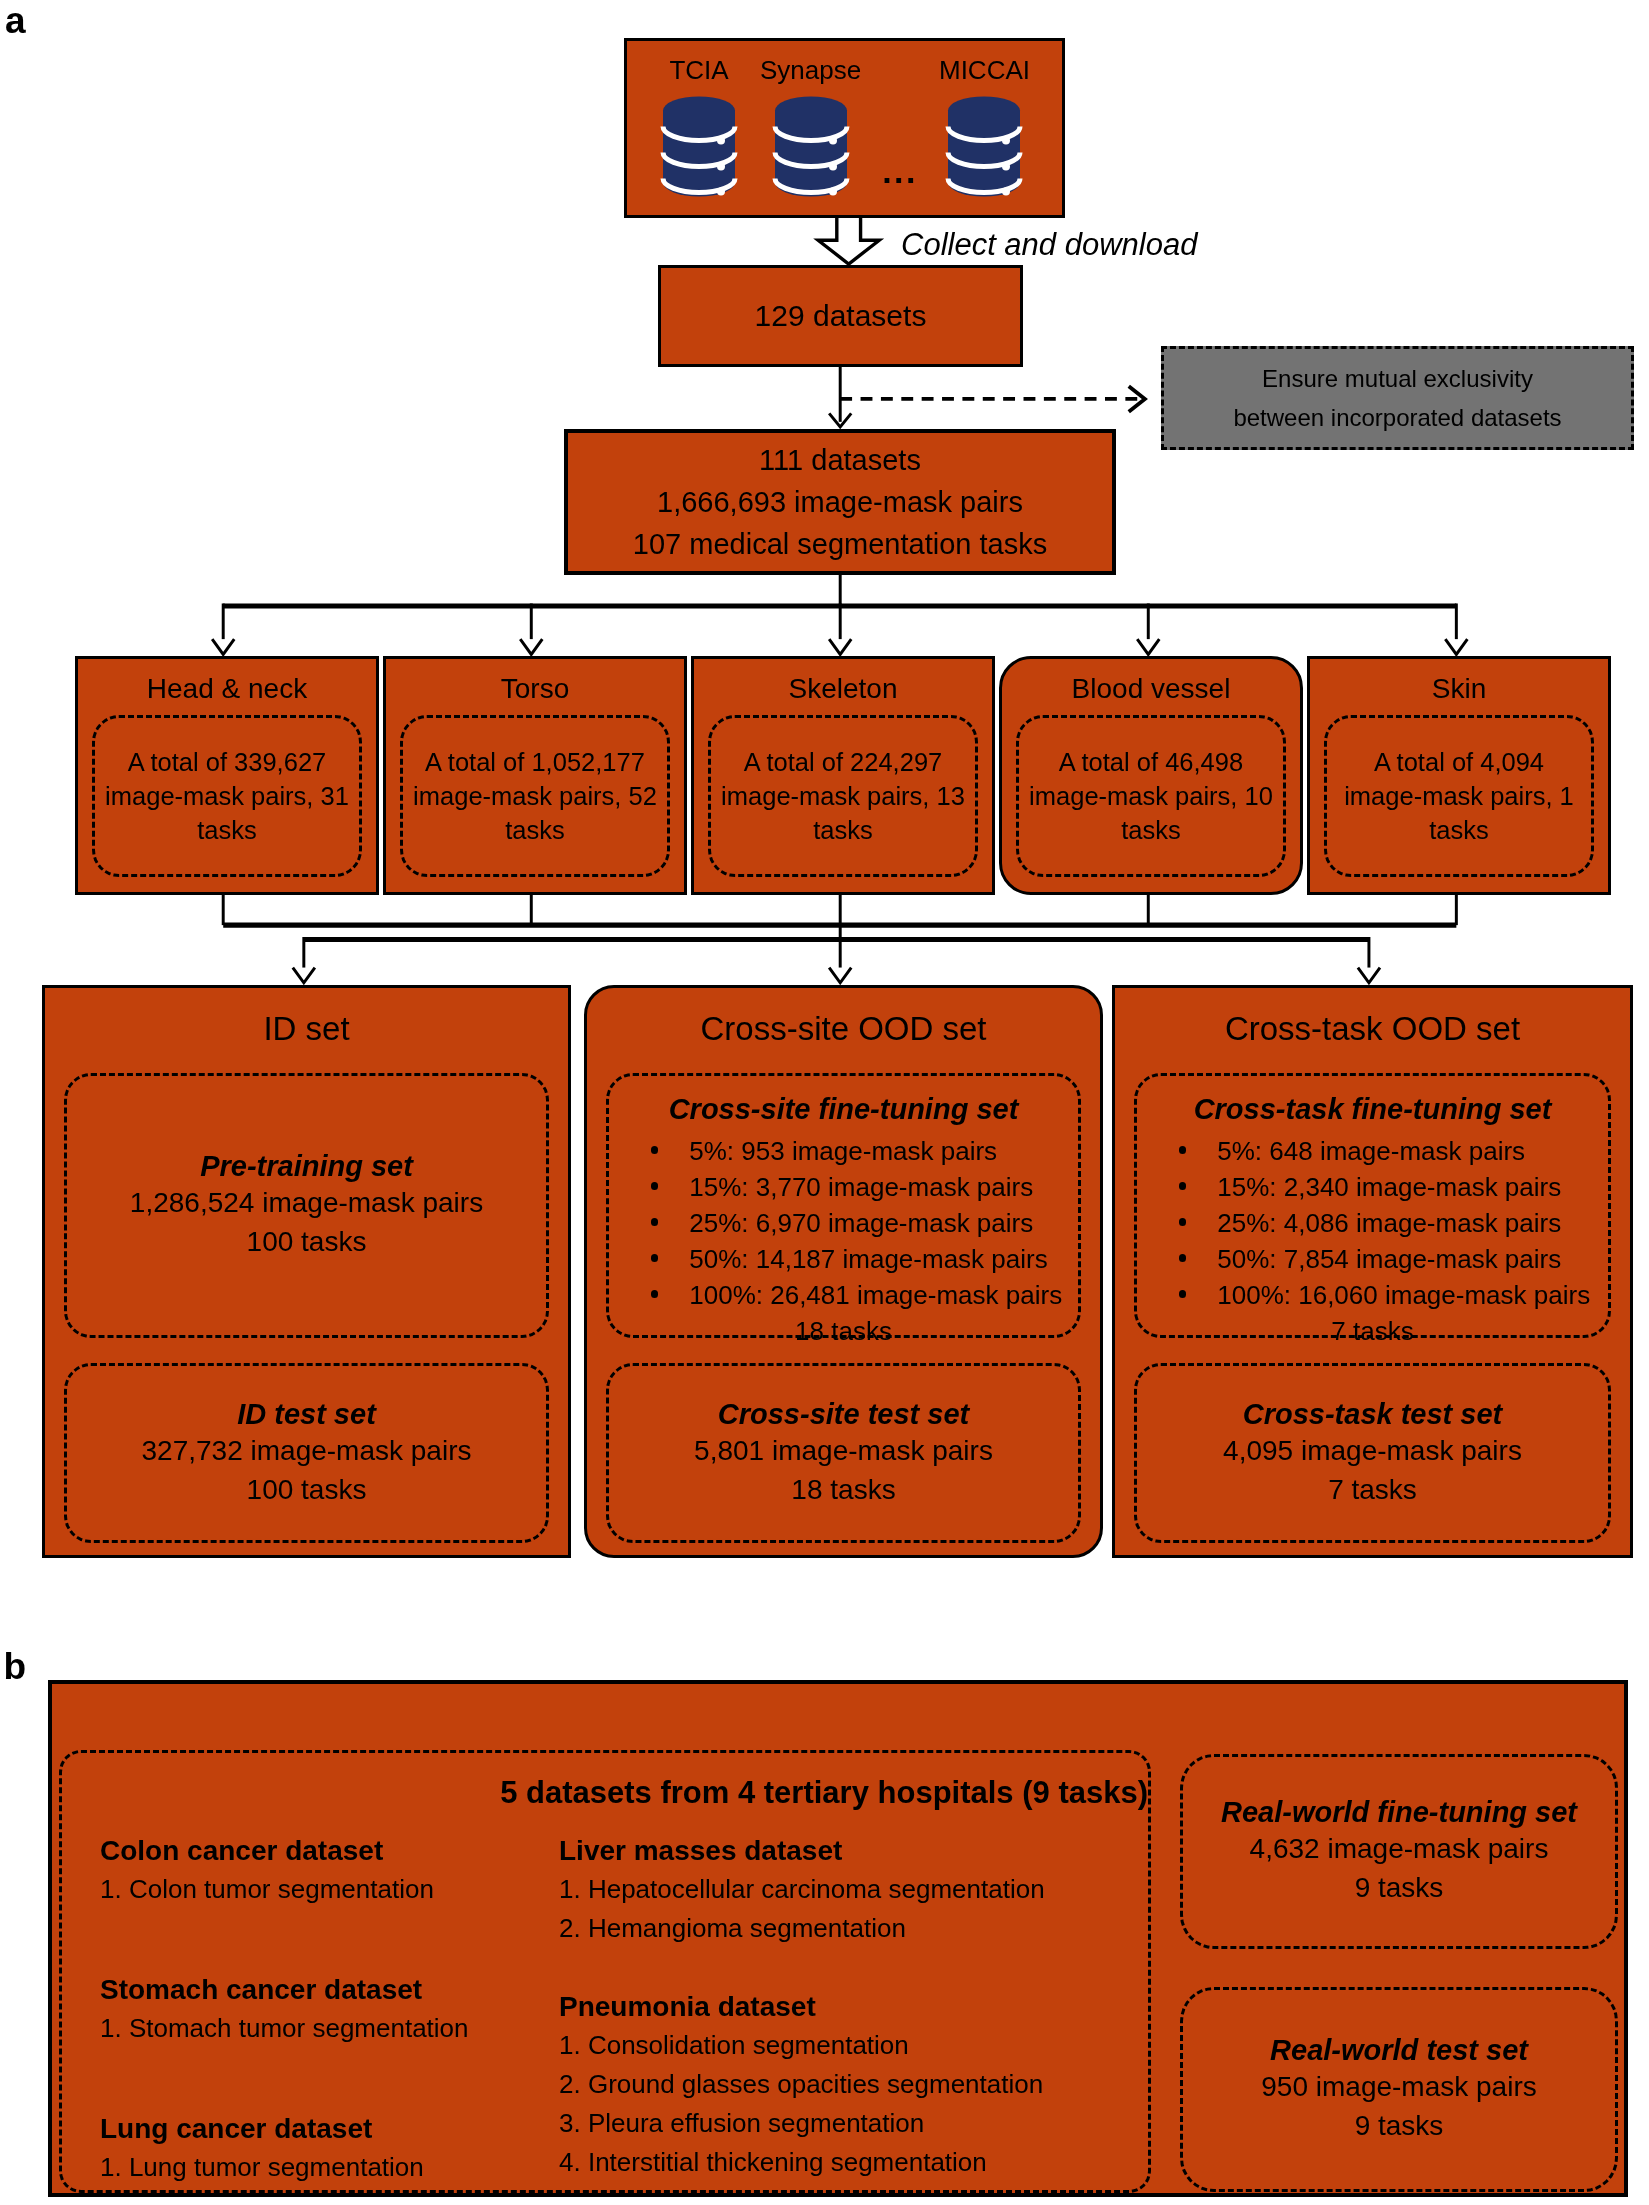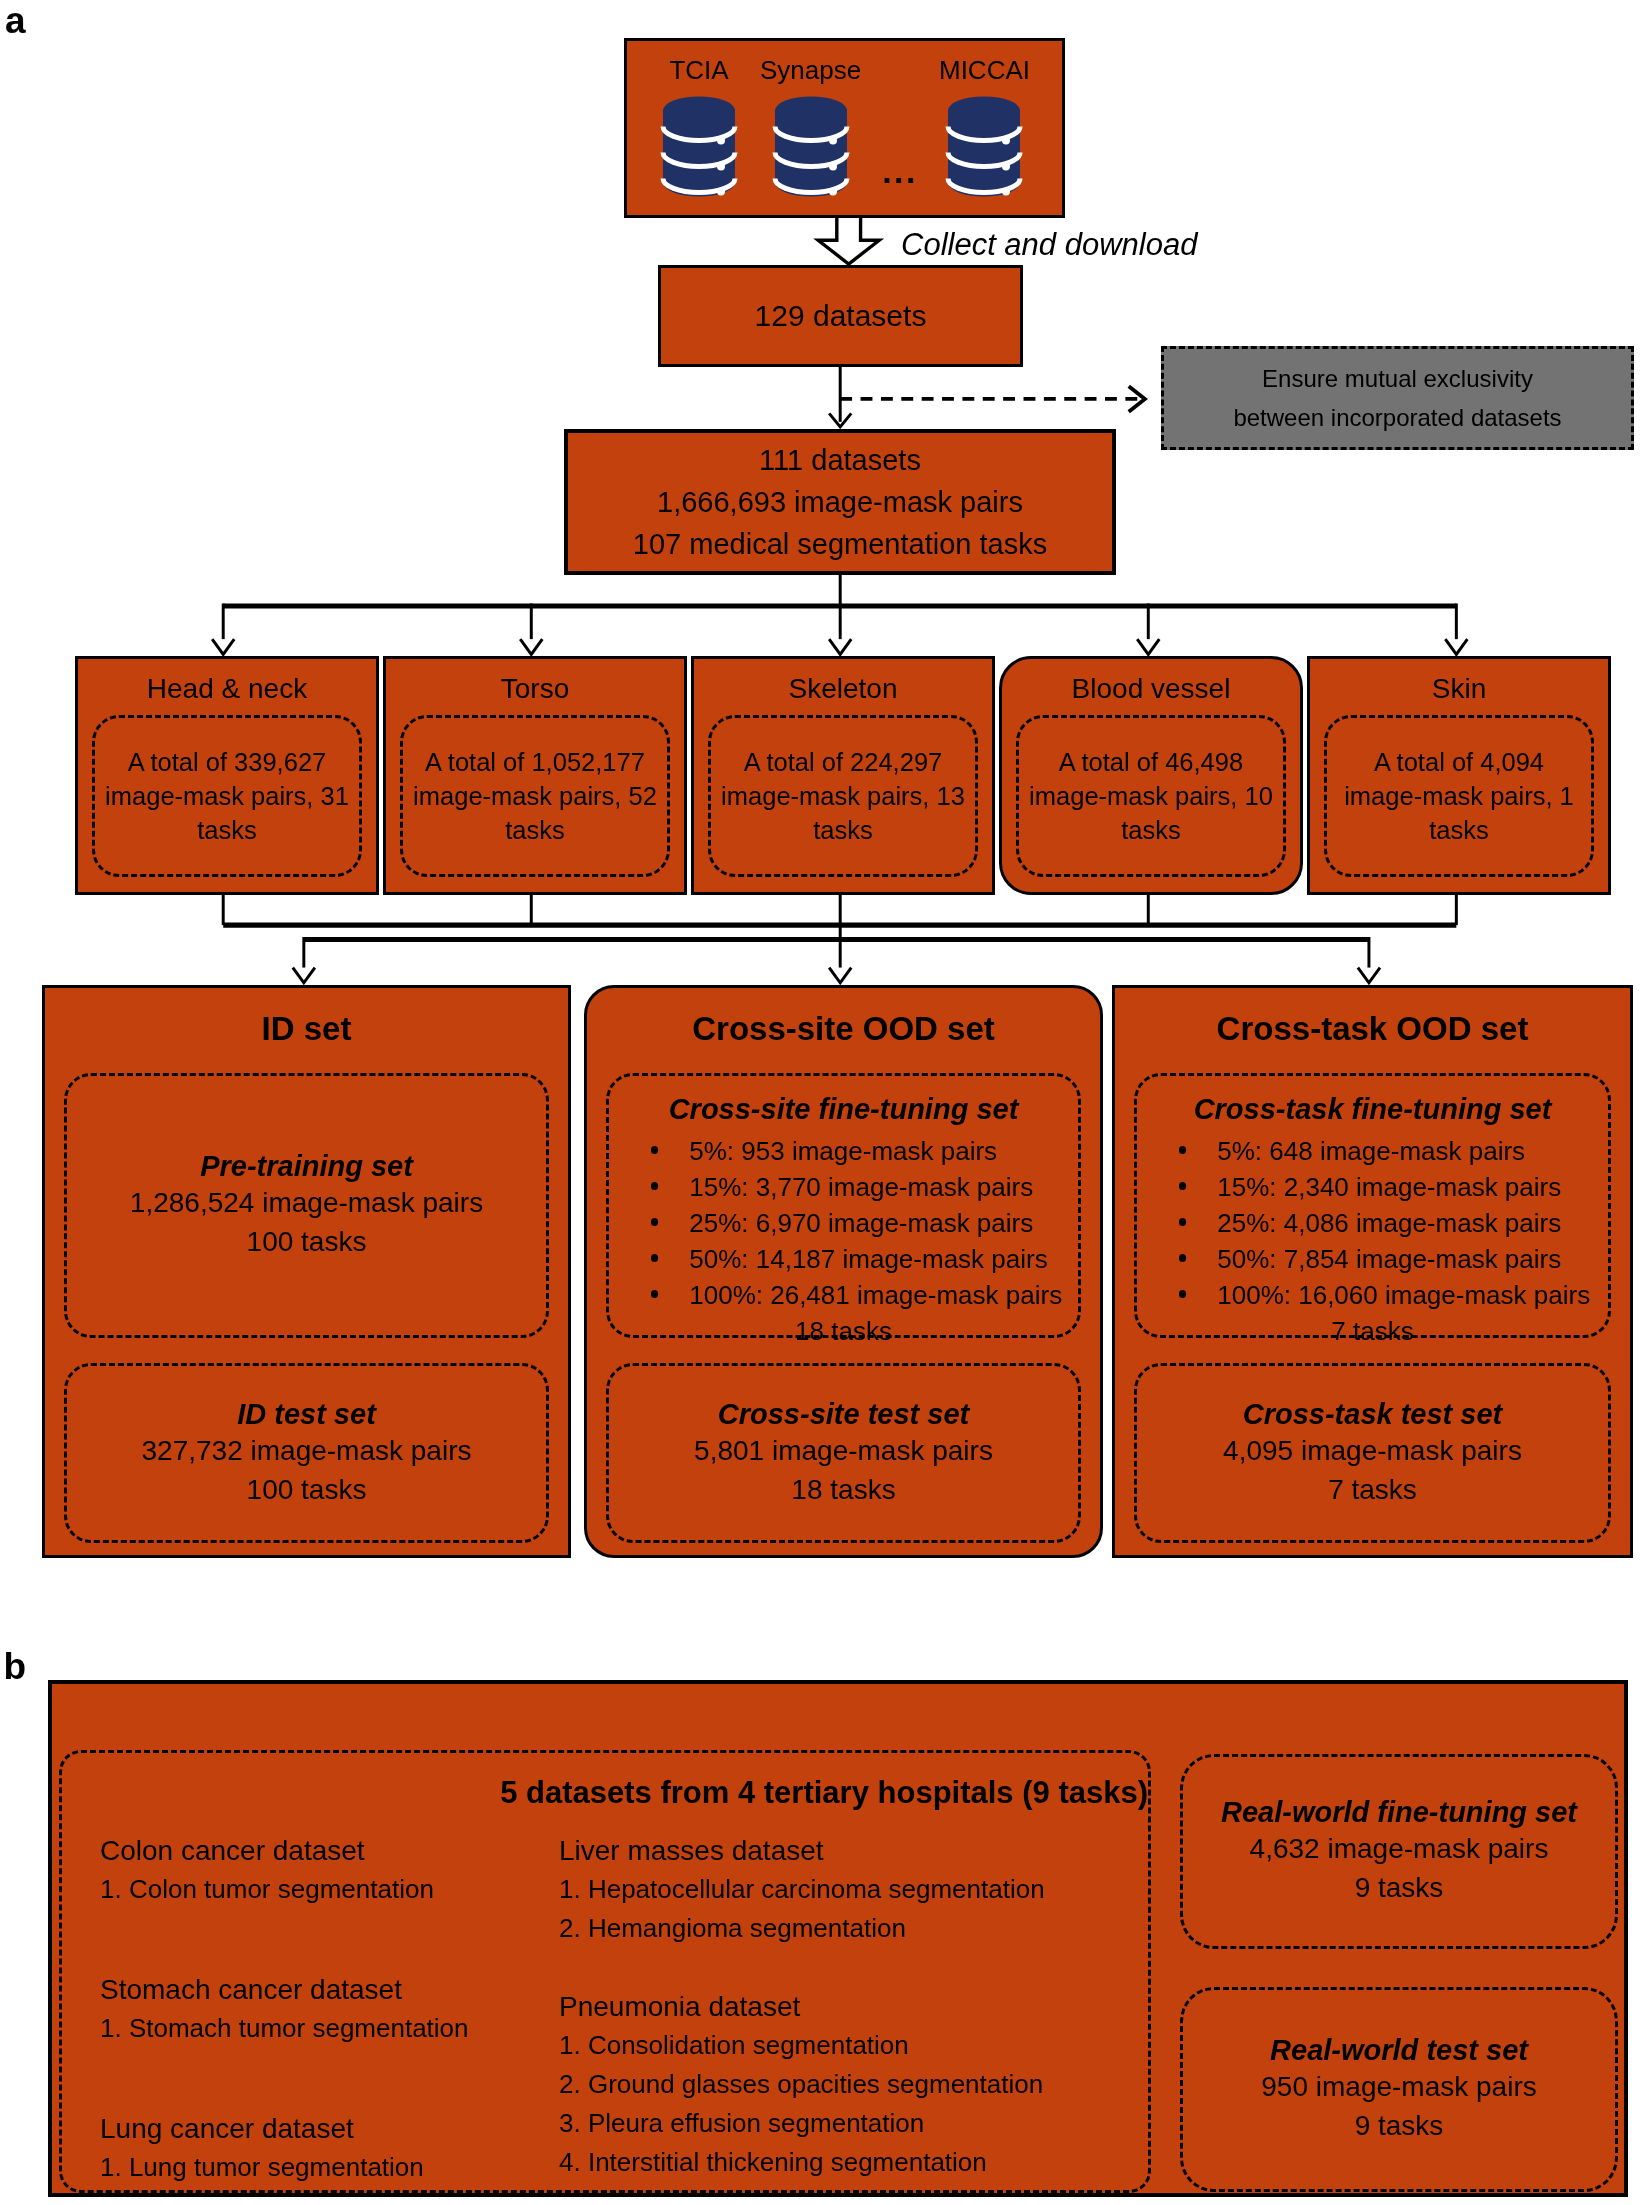--- a/index.html
+++ b/index.html
@@ -25,38 +25,38 @@
   .collect{font-style:italic;font-size:31px;}
   .simpletext{font-size:30px;}
   .bluebox{background:#737373;border:3.4px dashed #000;font-size:24px;line-height:39px;}
   .box111{font-size:29px;line-height:42px;}
   
   .cat-box{position:absolute;top:656px;width:298px;height:233px;}
   .cat-title{font-size:28px;text-align:center;margin-top:13.6px;}
   .cat-dash{left:13.6px;right:13.6px;top:56px;bottom:15.3px;display:flex;align-items:center;justify-content:center;text-align:center;font-size:25.5px;line-height:34px;padding:0 8.5px;}
   
   .set-box{position:absolute;top:985px;height:567px;}
-  .set-title{font-size:33px;font-weight:bold;text-align:center;margin-top:22px;}
+  .set-title{font-size:33px;font-weight:normal;text-align:center;margin-top:22px;}
   .set-dash1{left:18.7px;right:18.7px;top:85px;height:265px;}
   .set-dash2{left:18.7px;right:18.7px;top:375px;height:180px;}
   .inner-title{font-weight:bold;font-style:italic;font-size:29px;}
   .inner-line{font-size:28px;line-height:39px;}
   .ft-pad{padding-top:17px;}
   .ft-title{text-align:center;}
   .bullets{margin-top:6.8px;padding-left:42px;}
   .bullet-row{display:flex;align-items:baseline;font-size:26px;line-height:36px;}
   .bullet-dot{width:7.6px;height:7.6px;border-radius:50%;background:#000;margin-right:31px;flex:0 0 auto;transform:translateY(-6px);}
   .tasks-line{text-align:center;font-size:26px;line-height:36px;}
   .idset-center{display:flex;flex-direction:column;align-items:center;justify-content:center;height:100%;text-align:center;}
   .dash2-center{display:flex;flex-direction:column;align-items:center;justify-content:center;height:100%;text-align:center;}
   
   .rw-title{font-size:34px;font-weight:bold;text-align:center;}
   .rw-head{font-size:31px;font-weight:bold;text-align:right;margin-top:22px;}
   .rw-group{margin-bottom:0;}
-  .rw-group-name{font-size:28px;font-weight:normal;line-height:39px;}
+  .rw-group-name{font-size:28px;font-weight:bold;line-height:39px;}
   .rw-item{font-size:26px;line-height:39px;}
   .gap1{margin-bottom:61px;}
   .gap2{margin-bottom:39px;}
 </style>
 </head>
 <body>
 
 <div id="canvas">
 
   <svg id="connector-layer" width="1649" height="2205" viewBox="0 0 1943 2598">

